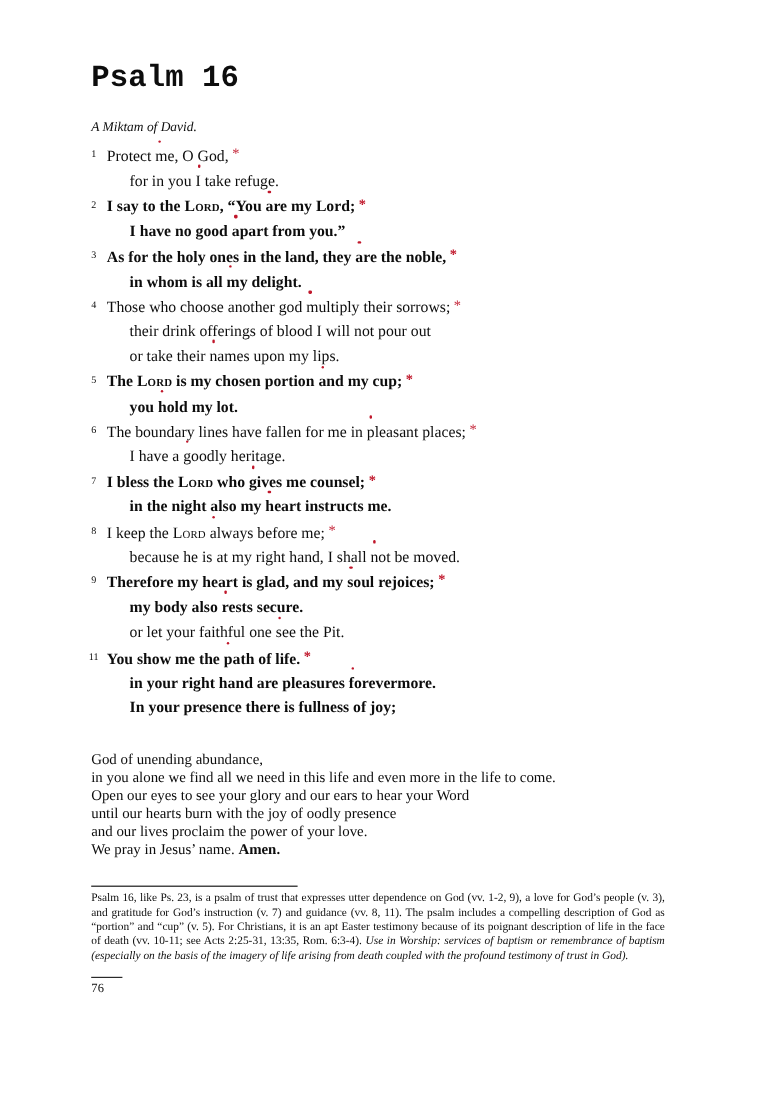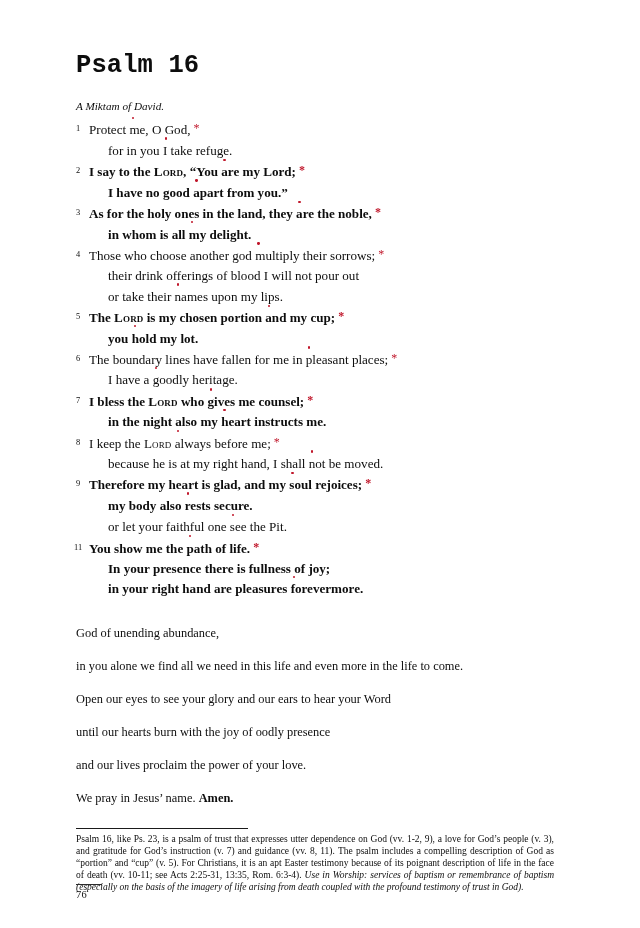--- a/index.html
+++ b/index.html
@@ -119,21 +119,21 @@
     background: #c0172b;
     border-radius: 50%;
   }
 
   
   .prayer {
     margin-top: 26px;
     font-size: 12.4px;
     line-height: 15.1px;
   }
-  .prayer .pline { white-space: nowrap; margin-top: 18px; }
+  .prayer .pline { white-space: nowrap; }
   .prayer b { font-weight: bold; }
 
   
   .footnote-wrap {
     margin-top: 22px;
   }
   .footnote-rule {
     width: 172px;
     height: 0;
     border-top: 1.1px solid #1a1a1a;
@@ -146,21 +146,21 @@
     width: 478px;
   }
   .footnote .it {
     font-style: italic;
   }
 
   
   .folio-wrap {
     position: absolute;
     left: 76px;
-    top: 884px;
+    top: 814px;
   }
   .folio-rule {
     width: 26px;
     height: 0;
     border-top: 1.1px solid #2a2a2a;
     margin-bottom: 4px;
   }
   .folio {
     font-size: 10.4px;
     line-height: 11px;
@@ -267,24 +267,24 @@
         <div class="vline indent">
           or let your faithful one <span class="pt">s</span>ee the Pit.
         </div>
       </div>
 
       <div class="verse bold">
         <div class="vline">
           <span class="vnum wide">11</span>You show me the <span class="pt">p</span>ath of life.<span class="ast">*</span>
         </div>
         <div class="vline indent">
+          in your right hand are pleasures <span class="pt">f</span>orevermore.
+        </div>
+        <div class="vline indent">
           In your presence there is fullness of joy;
-        </div>
-        <div class="vline indent">
-          in your right hand are pleasures <span class="pt">f</span>orevermore.
         </div>
       </div>
 
     </div>
 
     <div class="prayer">
       <div class="pline">God of unending abundance,</div>
       <div class="pline">in you alone we find all we need in this life and even more in the life to come.</div>
       <div class="pline">Open our eyes to see your glory and our ears to hear your Word</div>
       <div class="pline">until our hearts burn with the joy of oodly presence</div>

